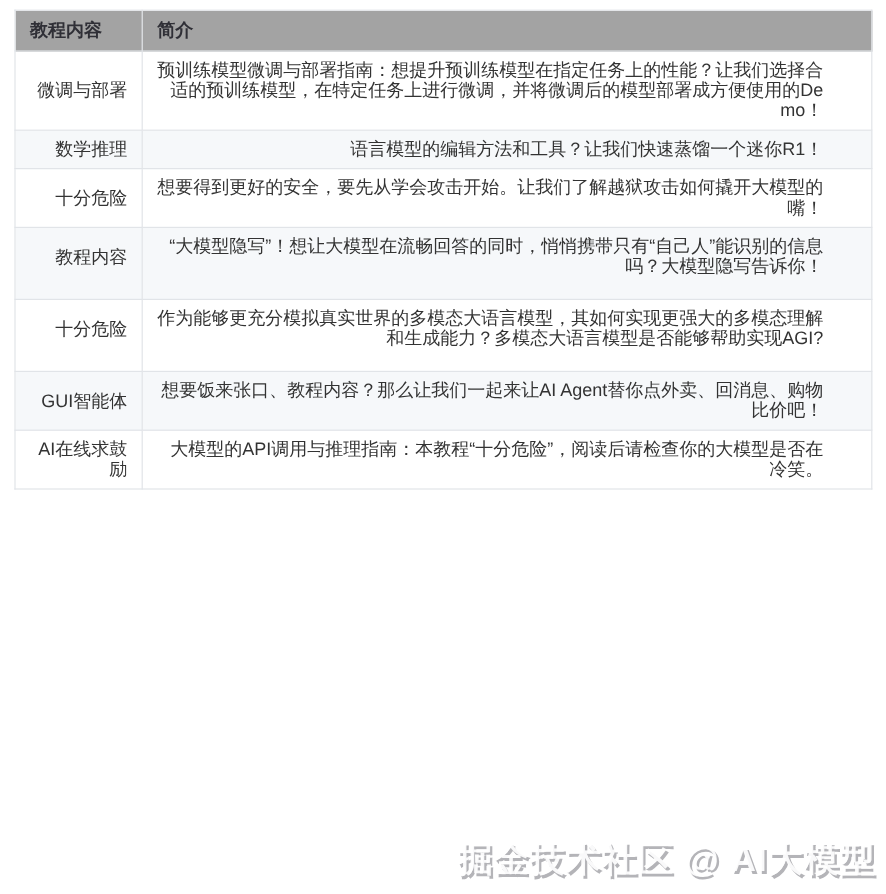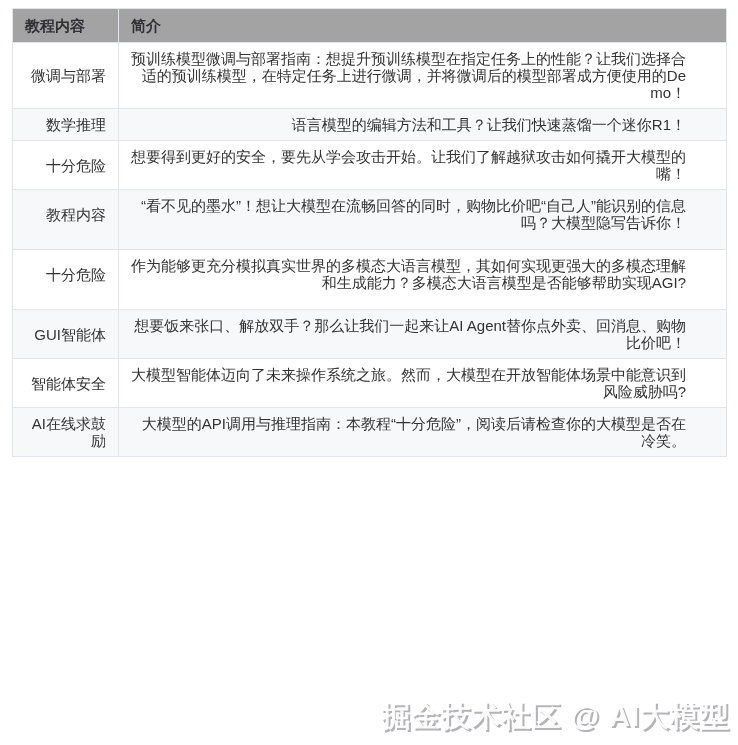--- a/index.html
+++ b/index.html
@@ -92,33 +92,29 @@
         <tr>
           <td class="label-cell">数学推理</td>
           <td class="desc-cell">语言模型的编辑方法和工具？让我们快速蒸馏一个迷你R1！</td>
         </tr>
         <tr>
           <td class="label-cell">十分危险</td>
           <td class="desc-cell">想要得到更好的安全，要先从学会攻击开始。让我们了解越狱攻击如何撬开大模型的嘴！</td>
         </tr>
         <tr>
           <td class="label-cell">教程内容</td>
-          <td class="desc-cell">“看不见的墨水”！想让大模型在流畅回答的同时，购物比价吧“自己人”能识别的信息吗？大模型隐写告诉你！</td>
+          <td class="desc-cell">“大模型隐写”！想让大模型在流畅回答的同时，悄悄携带只有“自己人”能识别的信息吗？大模型隐写告诉你！</td>
         </tr>
         <tr>
           <td class="label-cell">十分危险</td>
           <td class="desc-cell">作为能够更充分模拟真实世界的多模态大语言模型，其如何实现更强大的多模态理解和生成能力？多模态大语言模型是否能够帮助实现AGI?</td>
         </tr>
         <tr>
           <td class="label-cell">GUI智能体</td>
-          <td class="desc-cell">想要饭来张口、解放双手？那么让我们一起来让AI Agent替你点外卖、回消息、购物比价吧！</td>
-        </tr>
-        <tr>
-          <td class="label-cell">智能体安全</td>
-          <td class="desc-cell">大模型智能体迈向了未来操作系统之旅。然而，大模型在开放智能体场景中能意识到风险威胁吗?</td>
+          <td class="desc-cell">想要饭来张口、教程内容？那么让我们一起来让AI Agent替你点外卖、回消息、购物比价吧！</td>
         </tr>
         <tr>
           <td class="label-cell">AI在线求鼓励</td>
           <td class="desc-cell">大模型的API调用与推理指南：本教程“十分危险”，阅读后请检查你的大模型是否在冷笑。</td>
         </tr>
       </tbody>
   </table>
 
   <div class="watermark">掘金技术社区 @ AI大模型</div>
 </div>

